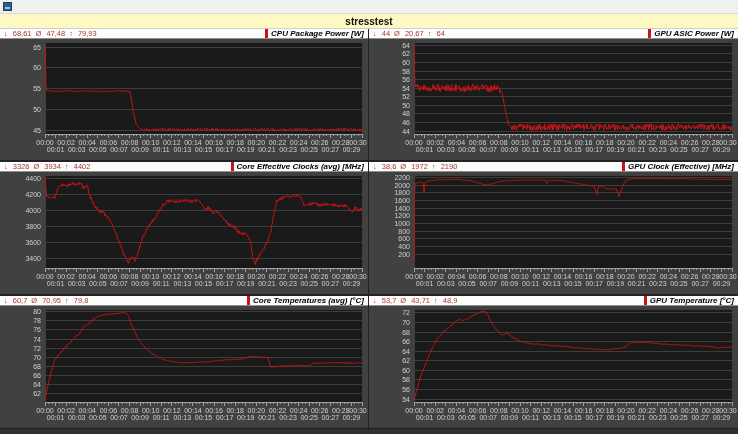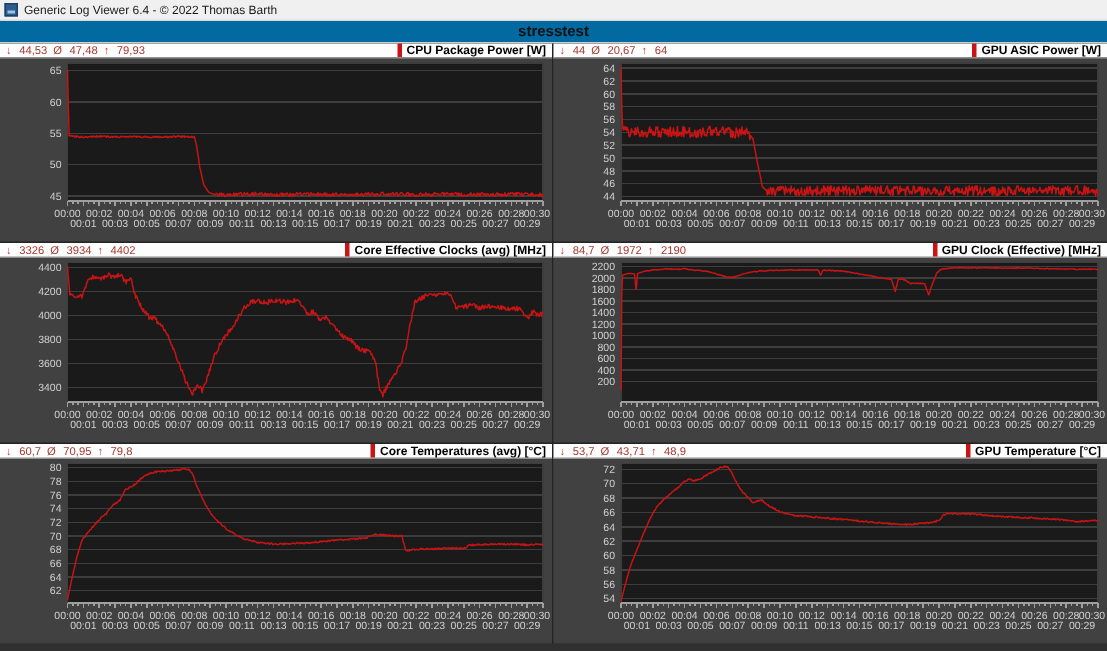--- a/index.html
+++ b/index.html
@@ -5,55 +5,54 @@
   * { margin:0; padding:0; box-sizing:border-box; }
   html,body { width:738px; height:434px; overflow:hidden; background:#2b2b2b;
               font-family:"Liberation Sans", sans-serif; }
   .titlebar { height:14px; background:#f0f0f0; display:flex; align-items:center;
               padding-left:3px; border-bottom:1px solid #d9d9d9; }
   .app-icon { width:9px; height:9px; margin-right:4px; background:#2d5d8e;
               border:1px solid #1d3f63; position:relative; }
   .app-icon::after { content:""; position:absolute; left:1px; top:4px; width:5px; height:2px;
               background:#9fc3e3; }
   .titlebar-text { font-size:8px; color:#1a1a1a; white-space:nowrap; }
-  .dataset-bar { height:15px; background:#0369a1; display:flex; align-items:center;
+  .dataset-bar { height:15px; background:#fef9c3; display:flex; align-items:center;
               justify-content:center; border-bottom:1px solid #cfcfcf; }
   .dataset-bar span { font-size:10px; font-weight:bold; color:#111; }
   .charts-grid { display:grid; grid-template-columns:368px 369px; grid-template-rows:131px 132px 132px;
               gap:2px 1px; background:#232323; }
   .panel { display:flex; flex-direction:column; background:#414141; }
   .panel-header { height:14px; background:#fdfdfd; display:flex; align-items:center;
               justify-content:space-between; padding:0 4px; border-bottom:1px solid #8f8f8f; }
   .stats { display:flex; align-items:center; gap:4px; font-size:7.5px; color:#a63a30; white-space:nowrap; }
   .stats .g { margin-right:1px; }
-  .title-wrap { display:flex; align-items:flex-start; }
+  .title-wrap { display:flex; align-items:flex-start;font-style:italic; }
   .legend-bar { width:3px; height:9px; background:#c81414; margin-right:3px; }
   .panel-title { font-size:8px; font-weight:bold; color:#000; white-space:nowrap; }
   .chart-area { flex:1; background:#414141; }
   .footer { height:6px; background:#303030; border-top:1px solid #1e1e1e; }
 </style>
 </head>
 <body>
 
 <div class="titlebar">
   <div class="app-icon"></div>
-  <span class="titlebar-text">Generic Log Viewer 6.4 - © 2022 Thomas Barth</span>
 </div>
 
 <div class="dataset-bar">
   <span>stresstest</span>
 </div>
 
 <div class="charts-grid">
 
   <div class="panel">
     <div class="panel-header">
       <div class="stats">
         <span class="g">↓</span>
-          <span>44,53</span>
+          <span>68,61</span>
         <span class="g">Ø</span>
           <span>47,48</span>
         <span class="g">↑</span>
           <span>79,93</span>
       </div>
       <div class="title-wrap">
         <span class="legend-bar"></span>
         <span class="panel-title">CPU Package Power [W]</span>
       </div>
     </div>
@@ -515,21 +514,21 @@
           <line x1="362" y1="96" x2="362" y2="99.5" stroke="#9f9f9f" stroke-width="1" shape-rendering="crispEdges"></line>
           <text x="358" y="106.5" fill="#d0d0d0" font-size="7px" text-anchor="middle" font-family="&quot;Liberation Sans&quot;, sans-serif">00:30</text>
           <path d="M45.0 6.0L45.5 12.2L46.1 18.4L46.6 24.6L47.1 23.8L47.6 24.5L48.2 24.4L48.7 24.8L49.2 25.8L49.8 26.0L50.3 26.4L50.8 26.3L51.3 25.8L51.9 25.3L52.4 26.2L52.9 25.3L53.5 24.4L54.0 24.4L54.5 26.7L55.0 25.3L55.6 22.3L56.1 21.7L56.6 19.8L57.2 19.8L57.7 16.9L58.2 15.8L58.7 14.4L59.3 14.1L59.8 13.7L60.3 13.5L60.9 14.3L61.4 13.3L61.9 11.5L62.4 13.8L63.0 12.6L63.5 13.7L64.0 12.3L64.5 13.4L65.1 12.9L65.6 13.4L66.1 13.0L66.7 13.0L67.2 14.7L67.7 12.9L68.2 13.3L68.8 12.2L69.3 14.1L69.8 11.8L70.4 11.9L70.9 13.0L71.4 12.2L71.9 12.1L72.5 9.9L73.0 10.6L73.5 11.4L74.1 13.6L74.6 11.8L75.1 12.2L75.6 11.7L76.2 13.3L76.7 11.9L77.2 12.9L77.8 11.3L78.3 12.6L78.8 10.4L79.3 12.4L79.9 12.2L80.4 11.8L80.9 11.0L81.5 11.6L82.0 13.5L82.5 15.6L83.0 14.2L83.6 14.7L84.1 17.1L84.6 14.5L85.2 15.0L85.7 14.5L86.2 14.8L86.7 13.3L87.3 13.3L87.8 14.8L88.3 18.0L88.9 20.6L89.4 23.3L89.9 23.2L90.4 26.8L91.0 25.2L91.5 26.2L92.0 28.4L92.5 28.9L93.1 31.8L93.6 30.3L94.1 33.5L94.7 33.6L95.2 35.5L95.7 34.0L96.2 36.3L96.8 36.9L97.3 35.5L97.8 37.6L98.4 37.0L98.9 37.6L99.4 40.9L99.9 40.1L100.5 39.0L101.0 40.6L101.5 41.2L102.1 38.7L102.6 39.9L103.1 39.1L103.6 40.8L104.2 40.1L104.7 43.6L105.2 42.5L105.8 44.1L106.3 43.8L106.8 43.6L107.3 45.4L107.9 45.1L108.4 44.8L108.9 47.3L109.5 48.5L110.0 47.9L110.5 49.7L111.0 50.1L111.6 51.6L112.1 51.3L112.6 53.7L113.2 55.3L113.7 56.2L114.2 58.1L114.7 58.1L115.3 60.7L115.8 60.2L116.3 62.3L116.9 63.3L117.4 65.8L117.9 67.5L118.4 68.9L119.0 69.9L119.5 69.7L120.0 72.1L120.6 74.8L121.1 75.1L121.6 74.9L122.1 77.7L122.7 78.0L123.2 80.9L123.7 83.4L124.3 82.9L124.8 82.7L125.3 85.0L125.8 86.9L126.4 87.3L126.9 87.8L127.4 89.3L127.9 90.8L128.5 91.3L129.0 88.4L129.5 87.3L130.1 88.1L130.6 87.1L131.1 85.4L131.6 84.6L132.2 85.9L132.7 86.6L133.2 86.0L133.8 85.6L134.3 87.0L134.8 89.8L135.3 86.8L135.9 85.0L136.4 84.4L136.9 83.5L137.5 83.0L138.0 79.8L138.5 77.9L139.0 78.2L139.6 74.1L140.1 75.1L140.6 71.6L141.2 70.6L141.7 70.1L142.2 67.2L142.7 65.0L143.3 63.4L143.8 63.4L144.3 63.8L144.9 62.1L145.4 61.5L145.9 59.6L146.4 56.9L147.0 57.7L147.5 56.5L148.0 55.6L148.6 53.8L149.1 52.7L149.6 54.4L150.1 51.3L150.7 51.2L151.2 51.8L151.7 51.3L152.3 47.9L152.8 47.8L153.3 49.4L153.8 47.1L154.4 47.7L154.9 46.8L155.4 45.3L155.9 45.4L156.5 44.6L157.0 42.8L157.5 41.3L158.1 41.8L158.6 40.5L159.1 37.7L159.6 37.7L160.2 38.4L160.7 38.0L161.2 35.9L161.8 34.5L162.3 33.7L162.8 31.9L163.3 32.9L163.9 33.7L164.4 32.5L164.9 31.2L165.5 32.0L166.0 31.4L166.5 31.2L167.0 28.3L167.6 29.2L168.1 27.8L168.6 30.2L169.2 27.9L169.7 29.3L170.2 30.2L170.7 28.9L171.3 29.0L171.8 27.8L172.3 27.6L172.9 27.8L173.4 30.3L173.9 29.0L174.4 30.2L175.0 30.1L175.5 30.5L176.0 28.3L176.6 30.4L177.1 30.1L177.6 29.5L178.1 30.7L178.7 30.9L179.2 27.7L179.7 28.8L180.3 29.7L180.8 27.7L181.3 28.1L181.8 29.3L182.4 29.4L182.9 29.3L183.4 29.6L184.0 27.3L184.5 29.4L185.0 28.3L185.5 28.1L186.1 28.1L186.6 27.4L187.1 30.0L187.7 29.3L188.2 30.0L188.7 28.7L189.2 27.6L189.8 29.0L190.3 29.1L190.8 31.0L191.3 29.2L191.9 27.8L192.4 30.3L192.9 28.8L193.5 28.4L194.0 29.5L194.5 28.9L195.0 29.4L195.6 29.6L196.1 27.0L196.6 29.2L197.2 28.0L197.7 28.4L198.2 27.8L198.7 28.1L199.3 28.6L199.8 29.1L200.3 30.9L200.9 31.9L201.4 32.3L201.9 32.2L202.4 32.5L203.0 33.9L203.5 34.3L204.0 35.8L204.6 37.9L205.1 36.4L205.6 37.1L206.1 38.1L206.7 37.5L207.2 37.8L207.7 34.8L208.3 37.3L208.8 34.7L209.3 37.2L209.8 37.6L210.4 36.6L210.9 38.3L211.4 37.8L212.0 39.0L212.5 41.4L213.0 40.3L213.5 41.7L214.1 41.2L214.6 40.2L215.1 39.6L215.7 39.8L216.2 40.1L216.7 40.8L217.2 38.4L217.8 39.8L218.3 40.1L218.8 41.4L219.4 41.3L219.9 43.5L220.4 43.9L220.9 43.8L221.5 43.8L222.0 44.4L222.5 44.8L223.0 45.3L223.6 46.4L224.1 48.2L224.6 47.3L225.2 48.7L225.7 49.0L226.2 48.5L226.7 51.1L227.3 51.3L227.8 52.3L228.3 50.7L228.9 53.7L229.4 52.4L229.9 51.9L230.4 53.1L231.0 53.6L231.5 52.9L232.0 55.0L232.6 53.7L233.1 53.9L233.6 55.3L234.1 53.6L234.7 56.6L235.2 55.1L235.7 56.0L236.3 57.6L236.8 56.8L237.3 60.3L237.8 58.7L238.4 58.3L238.9 61.3L239.4 59.4L240.0 61.9L240.5 62.1L241.0 61.4L241.5 60.2L242.1 60.8L242.6 63.0L243.1 60.8L243.7 63.0L244.2 60.6L244.7 61.6L245.2 61.1L245.8 61.7L246.3 62.0L246.8 62.2L247.4 64.3L247.9 64.0L248.4 65.3L248.9 67.3L249.5 66.9L250.0 68.9L250.5 69.8L251.1 73.5L251.6 79.5L252.1 79.8L252.6 84.8L253.2 88.2L253.7 88.2L254.2 89.6L254.7 89.8L255.3 92.5L255.8 89.5L256.3 87.6L256.9 89.5L257.4 85.5L257.9 87.3L258.4 84.5L259.0 83.5L259.5 84.2L260.0 81.4L260.6 81.6L261.1 80.0L261.6 80.1L262.1 78.8L262.7 77.6L263.2 77.0L263.7 77.6L264.3 76.8L264.8 74.8L265.3 72.7L265.8 71.9L266.4 72.3L266.9 71.2L267.4 70.1L268.0 69.5L268.5 65.4L269.0 64.5L269.5 62.3L270.1 61.7L270.6 60.8L271.1 58.1L271.7 53.8L272.2 51.3L272.7 47.5L273.2 44.5L273.8 42.9L274.3 41.3L274.8 37.3L275.4 34.6L275.9 33.6L276.4 29.2L276.9 28.0L277.5 29.6L278.0 29.2L278.5 28.0L279.1 28.1L279.6 26.1L280.1 27.4L280.6 28.3L281.2 25.3L281.7 27.6L282.2 25.1L282.8 27.0L283.3 24.3L283.8 24.0L284.3 24.9L284.9 25.3L285.4 24.9L285.9 24.1L286.4 23.9L287.0 23.9L287.5 24.1L288.0 24.3L288.6 24.8L289.1 24.8L289.6 23.8L290.1 24.8L290.7 25.6L291.2 24.1L291.7 24.8L292.3 23.6L292.8 23.9L293.3 23.9L293.8 23.8L294.4 24.1L294.9 23.7L295.4 24.6L296.0 24.4L296.5 22.6L297.0 24.4L297.5 23.7L298.1 22.8L298.6 23.6L299.1 24.5L299.7 24.9L300.2 24.3L300.7 24.7L301.2 26.3L301.8 27.8L302.3 29.3L302.8 29.9L303.4 30.5L303.9 33.9L304.4 33.3L304.9 34.0L305.5 32.2L306.0 31.9L306.5 32.4L307.1 32.5L307.6 32.3L308.1 31.7L308.6 32.1L309.2 33.6L309.7 31.1L310.2 32.3L310.8 30.6L311.3 33.6L311.8 32.9L312.3 32.0L312.9 30.4L313.4 31.5L313.9 30.9L314.4 31.2L315.0 31.5L315.5 30.5L316.0 30.5L316.6 31.0L317.1 33.2L317.6 31.4L318.1 32.4L318.7 33.8L319.2 34.5L319.7 32.2L320.3 34.4L320.8 34.1L321.3 31.8L321.8 31.5L322.4 33.9L322.9 33.3L323.4 31.5L324.0 32.8L324.5 33.0L325.0 33.2L325.5 31.0L326.1 31.0L326.6 33.5L327.1 33.3L327.7 32.2L328.2 31.9L328.7 32.7L329.2 32.5L329.8 32.4L330.3 32.9L330.8 33.6L331.4 32.7L331.9 31.8L332.4 33.0L332.9 34.1L333.5 33.9L334.0 31.6L334.5 34.3L335.1 32.2L335.6 32.7L336.1 33.8L336.6 32.8L337.2 34.7L337.7 34.7L338.2 34.5L338.8 32.8L339.3 35.1L339.8 34.0L340.3 34.4L340.9 33.7L341.4 32.9L341.9 34.3L342.5 32.6L343.0 33.1L343.5 35.1L344.0 34.7L344.6 32.2L345.1 35.1L345.6 34.7L346.1 33.0L346.7 33.3L347.2 34.4L347.7 35.0L348.3 35.5L348.8 36.5L349.3 38.5L349.8 38.2L350.4 38.0L350.9 39.1L351.4 39.2L352.0 39.7L352.5 40.4L353.0 38.2L353.5 37.6L354.1 38.0L354.6 35.3L355.1 37.3L355.7 34.9L356.2 35.3L356.7 36.1L357.2 36.7L357.8 38.6L358.3 36.8L358.8 37.4L359.4 39.0L359.9 38.1L360.4 36.2L360.9 38.8L361.5 36.2L362.0 36.2" fill="none" stroke="#c81414" stroke-width="1" stroke-linejoin="round" stroke-linecap="round"></path>
         </svg></div>
   </div>
 
   <div class="panel">
     <div class="panel-header">
       <div class="stats">
         <span class="g">↓</span>
-          <span>84,7</span>
+          <span>38,6</span>
         <span class="g">Ø</span>
           <span>1972</span>
         <span class="g">↑</span>
           <span>2190</span>
       </div>
       <div class="title-wrap">
         <span class="legend-bar"></span>
         <span class="panel-title">GPU Clock (Effective) [MHz]</span>
       </div>
     </div>

